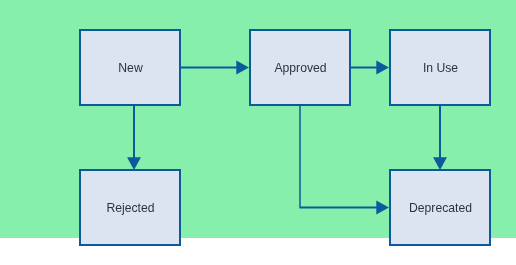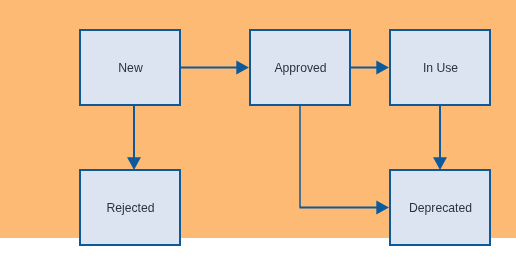--- a/index.html
+++ b/index.html
@@ -13,21 +13,21 @@
     height: 265px;
     overflow: hidden;
     font-family: "Liberation Sans", sans-serif;
     
     filter: opacity(99.9%);
   }
   #canvas {
     position: relative;
     width: 516px;
     height: 238px;
-    background: #fdba74;
+    background: #86efac;
   }
   #diagram-svg {
     position: absolute;
     left: 0;
     top: 0;
     display: block;
   }
   .node-box {
     fill: #dce4f1;
     stroke: #0c5a9b;

